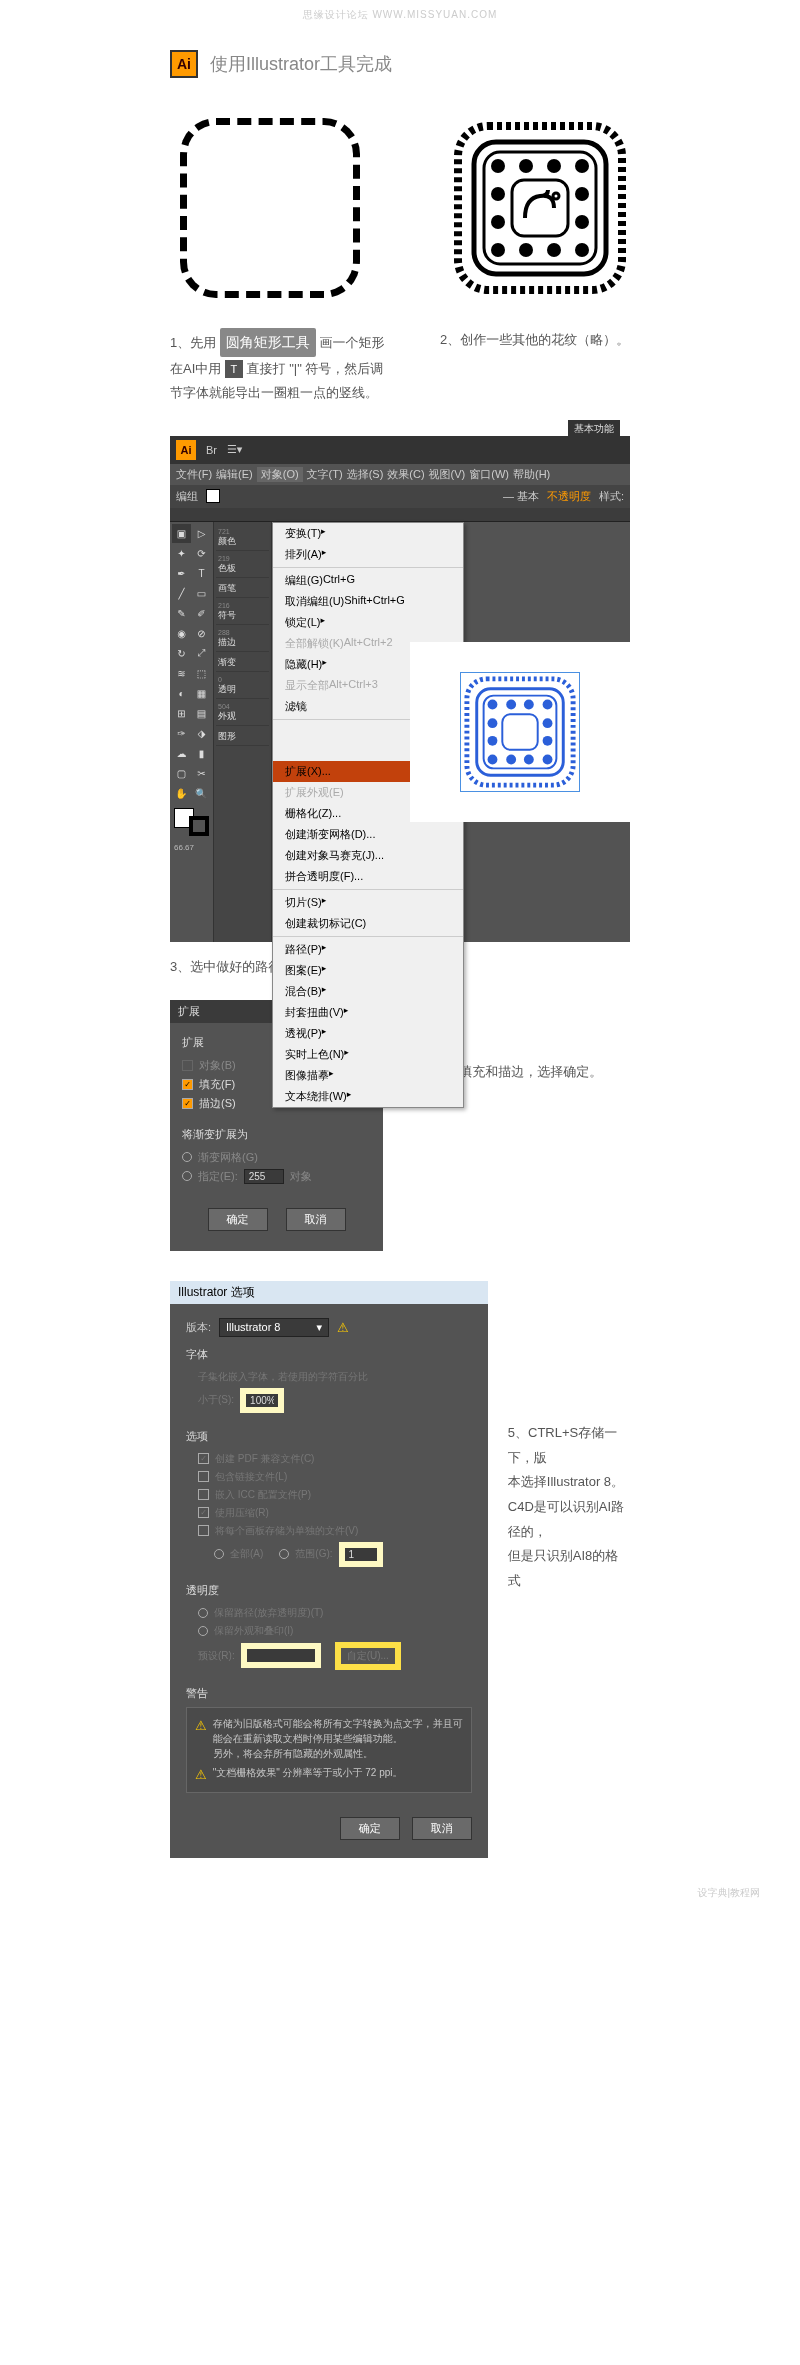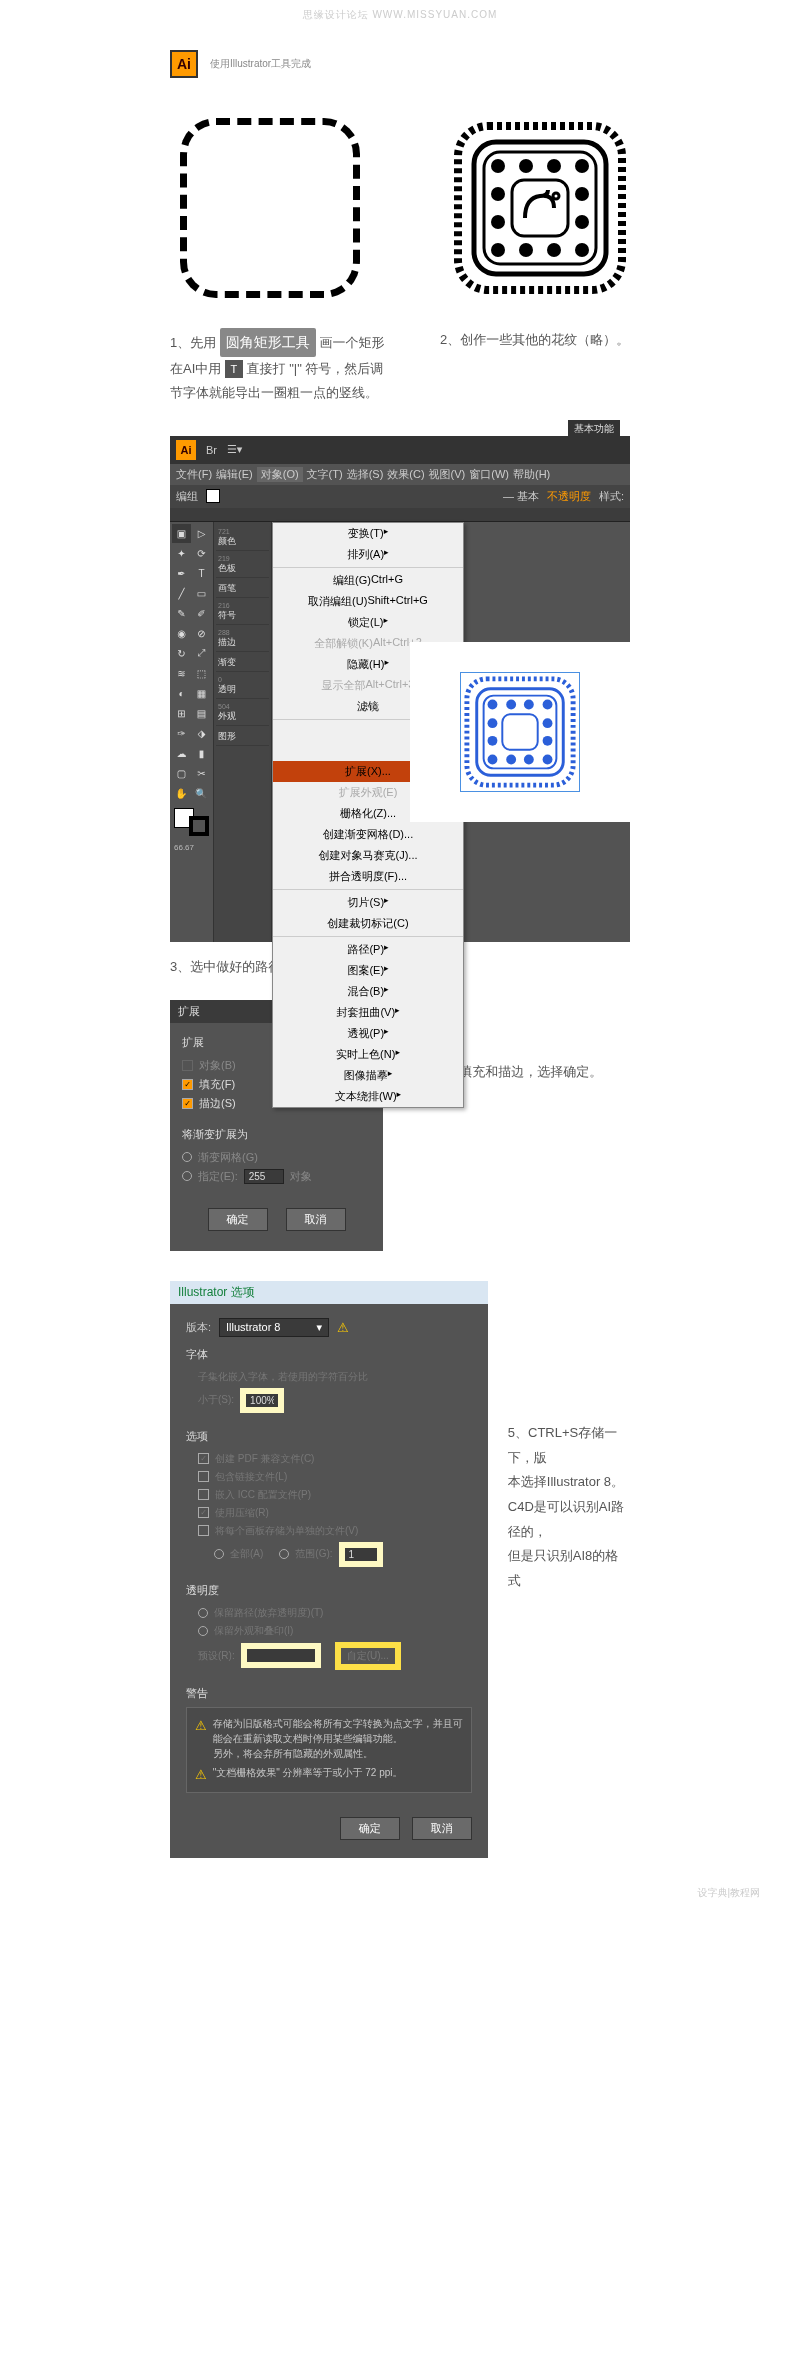--- a/index.html
+++ b/index.html
@@ -2,21 +2,21 @@
 <html><head>
 <meta charset="utf-8">
 <style>
 *{margin:0;padding:0;box-sizing:border-box;}
 body{width:800px;margin:0 auto;font-family:"Microsoft YaHei",sans-serif;background:#fff;color:#333;font-size:14px;}
 .page{padding:20px 40px;width:540px;margin:0 auto;}
 .watermark{text-align:center;font-size:10px;color:#ccc;padding:8px 0;letter-spacing:1px;}
 .header{display:flex;align-items:center;gap:12px;margin-bottom:30px;}
 .ai-box{width:28px;height:28px;background:#ff9a00;display:flex;align-items:center;justify-content:center;border:2px solid #333;}
 .ai-box span{font-weight:bold;color:#330000;font-size:14px;}
-.htitle{color:#888;font-size:10px;}
+.htitle{color:#888;font-size:18px;}
 .row1{display:flex;gap:40px;}
 .shape{width:200px;height:200px;display:flex;align-items:center;justify-content:center;}
 .dashed-sq{width:180px;height:180px;border:7px dashed #000;border-radius:36px;}
 .pattern{width:180px;height:180px;}
 .caption{margin-top:20px;line-height:1.9;font-size:13px;color:#555;}
 .cap1{width:230px;}
 .cap2{width:200px;}
 .tool-chip{display:inline-block;padding:1px 6px;background:#888;color:#fff;font-size:14px;border-radius:2px;}
 .tool-chip2{display:inline-block;width:18px;height:18px;background:#555;color:#fff;text-align:center;line-height:18px;font-size:11px;}
 .section3{margin-top:30px;}
@@ -32,21 +32,21 @@
 .colorbox{width:36px;height:28px;margin:4px 2px;position:relative;}
 .colorbox .cfill{position:absolute;top:0;left:0;width:20px;height:20px;background:#fff;border:1px solid #000;}
 .colorbox .cstroke{position:absolute;bottom:0;right:0;width:20px;height:20px;background:#535353;border:4px solid #000;}
 .panel-col{width:58px;background:#454545;border-right:1px solid #333;padding:4px 2px;display:flex;flex-direction:column;gap:2px;}
 .pcell{font-size:9px;color:#aaa;padding:2px;border-bottom:1px solid #3a3a3a;}
 .pcell .plab{color:#ddd;}
 .canvas-area{flex:1;position:relative;background:#535353;}
 .canvas-rect{position:absolute;right:0;top:120px;width:220px;height:180px;background:#fff;display:flex;align-items:center;justify-content:center;}
 .canvas-sel{width:120px;height:120px;border:1px solid #4a90e2;}
 .dropdown{position:absolute;left:0;top:0;width:192px;background:#f0f0f0;color:#000;border:1px solid #888;box-shadow:2px 2px 4px rgba(0,0,0,0.3);}
-.dd-item{padding:3px 12px;font-size:11px;display:flex;justify-content:center;}
+.dd-item{padding:3px 12px;font-size:11px;display:flex;justify-content:flex-start;}
 .dd-item.disabled{color:#aaa;}
 .dd-item.hover{background:#c2410c;margin-top:41px;}
 .dd-item.sub::after{content:"▸";font-size:9px;}
 .dd-sep{height:1px;background:#ccc;margin:2px 0;}
 .ruler-h{height:14px;background:#3c3c3c;border-bottom:1px solid #222;position:relative;overflow:hidden;}
 .basic-func{position:absolute;right:10px;top:-16px;font-size:10px;color:#ddd;background:#333;padding:2px 6px;}
 .step3txt{font-size:13px;color:#555;margin:12px 0 24px 0;}
 .expand-panel{width:216px;background:#535353;color:#ddd;font-size:11px;}
 .ep-title{background:#3a3a3a;padding:4px 8px;font-size:11px;}
 .ep-body{padding:12px;}
@@ -56,21 +56,21 @@
 .ep-cb{width:11px;height:11px;border:1px solid #aaa;display:inline-flex;align-items:center;justify-content:center;font-size:8px;}
 .ep-cb.checked{background:#ff9a00;color:#000;}
 .ep-cb.disabled{border-color:#666;}
 .ep-radio{width:10px;height:10px;border:1px solid #aaa;border-radius:50%;}
 .ep-input{background:#3a3a3a;border:1px solid #222;color:#ddd;padding:1px 4px;width:40px;font-size:10px;}
 .ep-btns{display:flex;gap:18px;justify-content:center;padding:8px 0;}
 .ep-btn{background:#6a6a6a;border:1px solid #333;color:#fff;padding:3px 18px;font-size:11px;}
 .row4{display:flex;gap:30px;align-items:flex-start;}
 .r4txt{font-size:13px;color:#555;line-height:1.9;padding-top:60px;width:220px;}
 .opts-panel{width:390px;background:#535353;color:#c8c8c8;font-size:11px;margin-top:30px;}
-.op-title{background:#d9e6f2;color:#15803d;padding:3px 8px;font-size:12px;}
+.op-title{background:#d9e6f2;color:#000000;padding:3px 8px;font-size:12px;}
 .op-body{padding:14px 16px;}
 .op-row{display:flex;align-items:center;gap:8px;margin-bottom:10px;}
 .op-sel{background:#3a3a3a;border:1px solid #222;color:#fff;padding:2px 6px;width:110px;display:flex;justify-content:space-between;align-items:center;}
 .warn-ico{color:#ffcc00;font-size:13px;}
 .op-sec{margin-bottom:14px;}
 .op-sec h4{font-weight:normal;color:#ddd;margin-bottom:6px;font-size:11px;}
 .op-line{padding:2px 0 2px 12px;display:flex;align-items:center;gap:6px;font-size:10px;}
 .op-line.disabled{color:#777;}
 .op-inp{background:#3a3a3a;border:6px solid #fef9c3;padding:1px 4px;width:44px;font-size:10px;color:#ddd;}
 .warning-box{border:1px solid #666;background:#4a4a4a;padding:8px;font-size:10px;line-height:1.5;}

